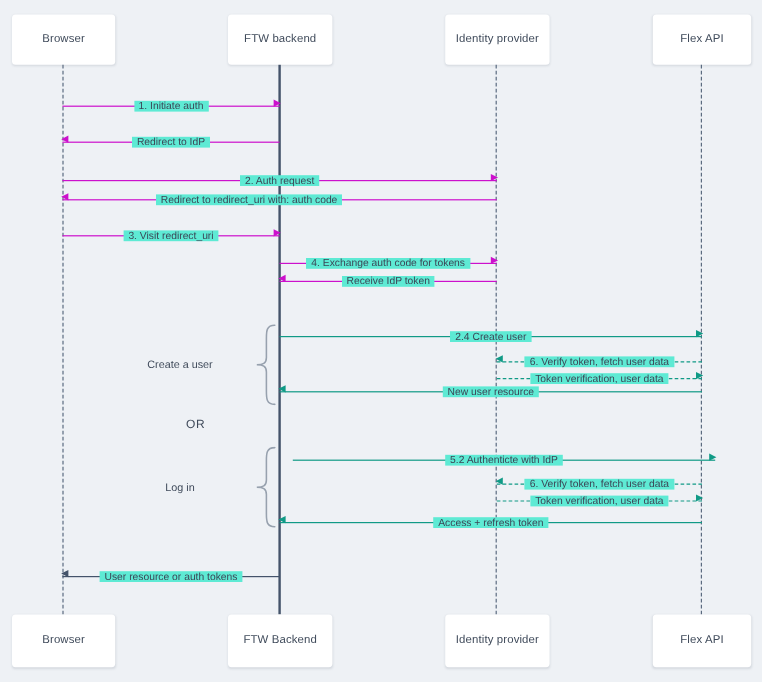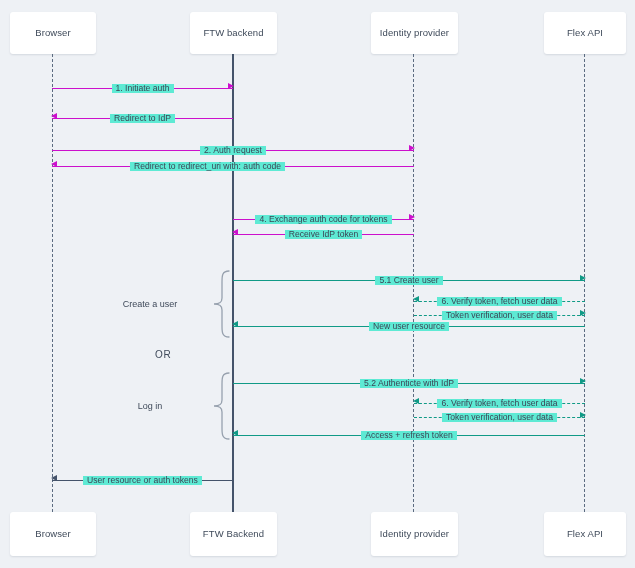--- a/index.html
+++ b/index.html
@@ -162,58 +162,63 @@
     <span class="head right"></span>
     <span class="caption">2. Auth request</span>
   </div>
 
   <div class="msg magenta" style="left:52px; width:362px; top:159px;">
     <span class="line"></span>
     <span class="head left"></span>
     <span class="caption" style="margin:0 auto 0 78px;">Redirect to redirect_uri with: auth code</span>
   </div>
 
+  <div class="msg magenta" style="left:52px; width:181px; top:189px;">
+    <span class="line"></span>
+    <span class="head right"></span>
+    <span class="caption">3. Visit redirect_uri</span>
+  </div>
 
   <div class="msg magenta" style="left:233px; width:181px; top:212px;">
     <span class="line"></span>
     <span class="head right"></span>
     <span class="caption">4. Exchange auth code for tokens</span>
   </div>
 
   <div class="msg magenta" style="left:233px; width:181px; top:227px;">
     <span class="line"></span>
     <span class="head left"></span>
     <span class="caption">Receive IdP token</span>
   </div>
 
   <div class="msg teal" style="left:233px; width:352px; top:273px;">
     <span class="line"></span>
     <span class="head right"></span>
-    <span class="caption">5.1 Create user</span>
+    <span class="caption">2.4 Create user</span>
   </div>
 
   <div class="msg teal dashed" style="left:414px; width:171px; top:294px;">
     <span class="line"></span>
     <span class="head left"></span>
     <span class="caption">6. Verify token, fetch user data</span>
   </div>
 
   <div class="msg teal dashed" style="left:414px; width:171px; top:308px;">
     <span class="line"></span>
     <span class="head right"></span>
     <span class="caption">Token verification, user data</span>
   </div>
 
   <div class="msg teal" style="left:233px; width:352px; top:319px;">
     <span class="line"></span>
     <span class="head left"></span>
     <span class="caption">New user resource</span>
   </div>
 
-  <div class="msg teal" style="left:233px; width:352px; top:376px;">
+  <div class="msg teal" style="left:244px; width:352px; top:376px;">
     <span class="line"></span>
     <span class="head right"></span>
     <span class="caption">5.2 Authenticte with IdP</span>
   </div>
 
   <div class="msg teal dashed" style="left:414px; width:171px; top:396px;">
     <span class="line"></span>
     <span class="head left"></span>
     <span class="caption">6. Verify token, fetch user data</span>
   </div>

